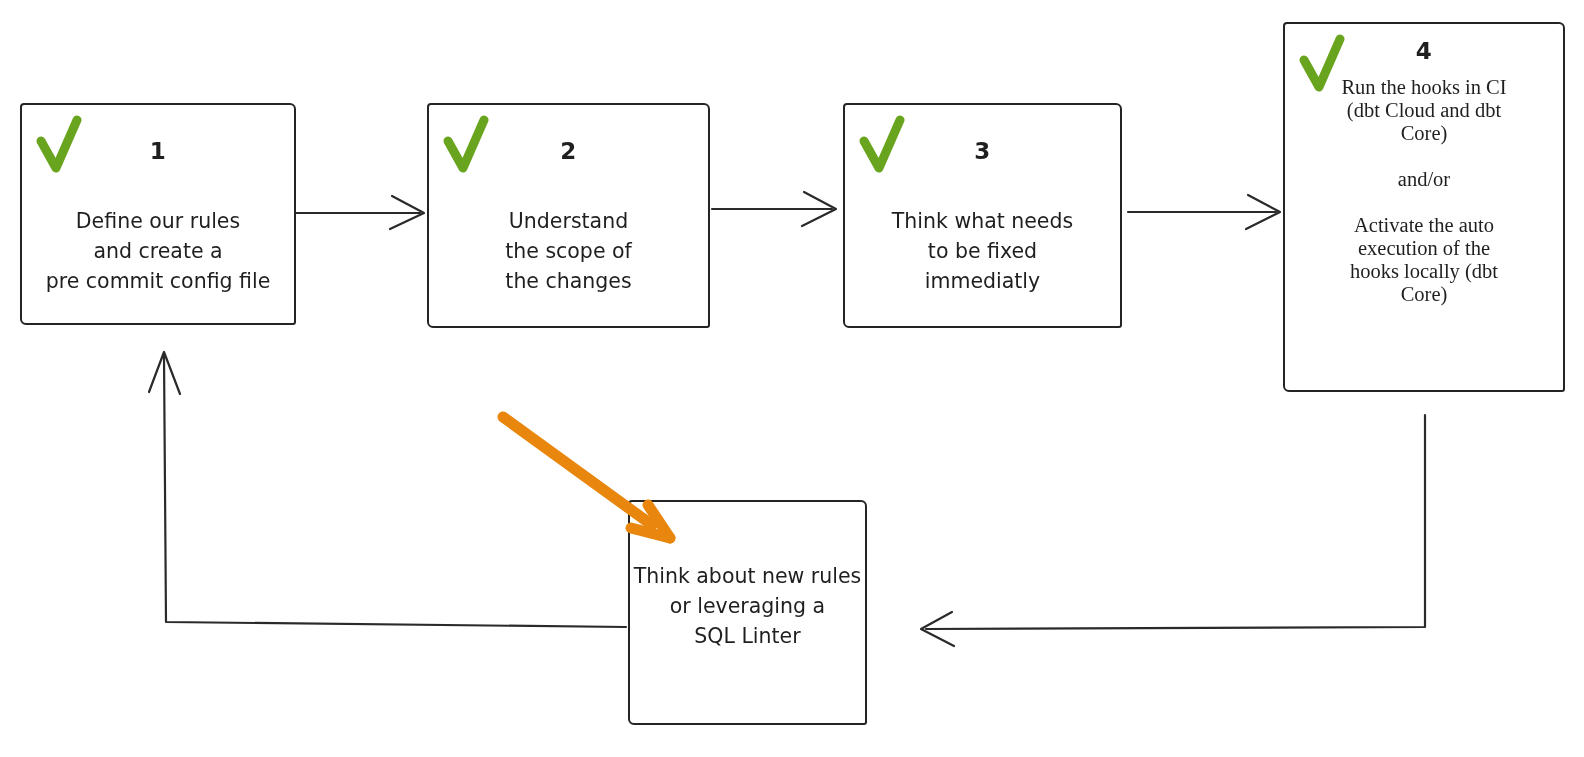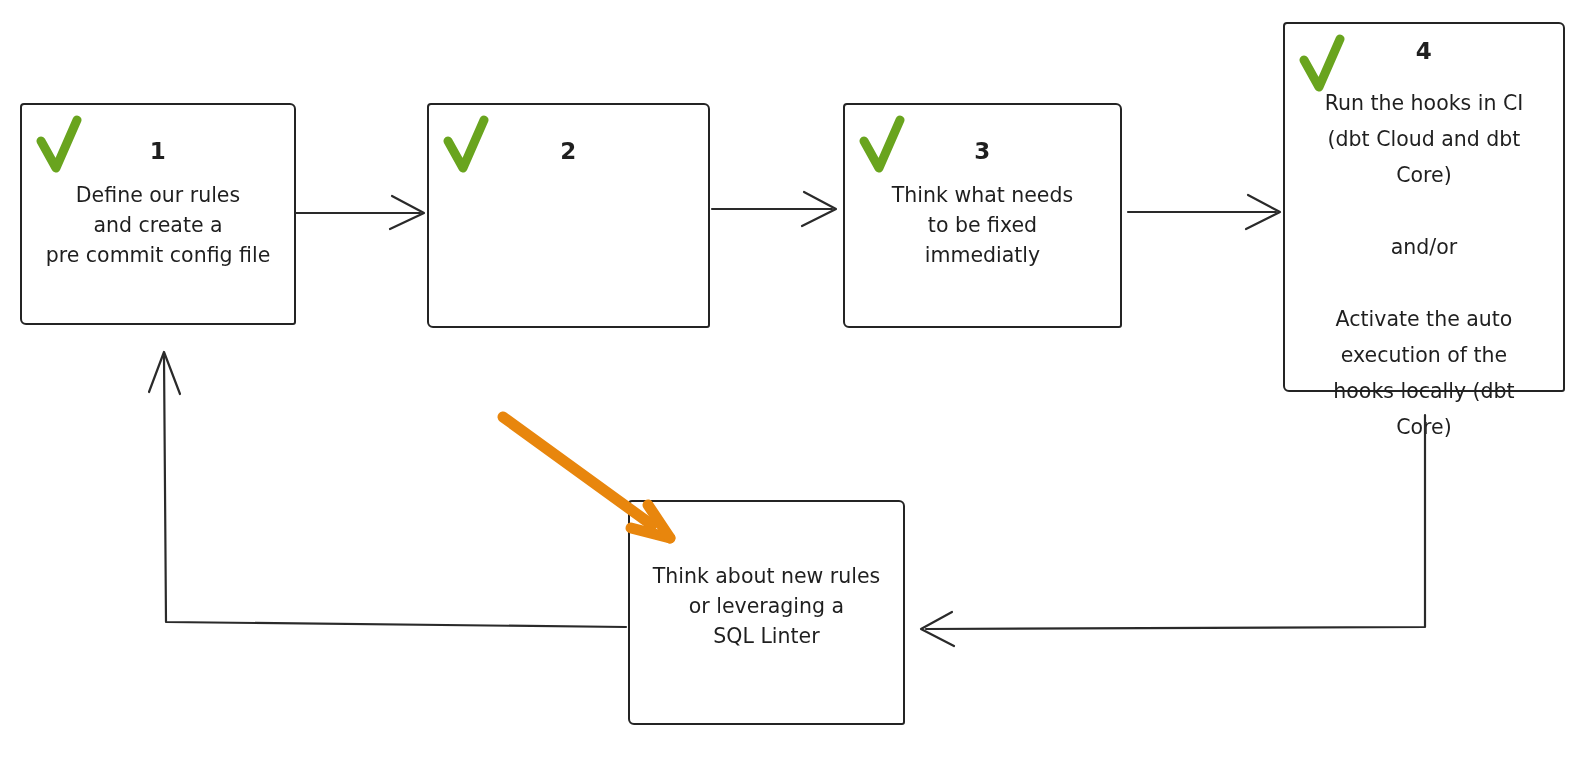--- a/index.html
+++ b/index.html
@@ -43,27 +43,27 @@
     white-space: pre-line;
     text-align: center;
     font-size: 20.5px;
     line-height: 30px;
     font-weight: 500;
   }
   .box-1 { left: 20px;   top: 103px; width: 276px; height: 222px; }
   .box-2 { left: 427px;  top: 103px; width: 283px; height: 225px; }
   .box-3 { left: 843px;  top: 103px; width: 279px; height: 225px; }
   .box-4 { left: 1283px; top: 22px;  width: 282px; height: 370px; }
-  .box-feedback { left: 628px; top: 500px; width: 277px; height: 225px; justify-content: center; }
+  .box-feedback { left: 628px; top: 500px; width: 239px; height: 225px; justify-content: center; }
 
   .box-1 .num, .box-2 .num, .box-3 .num { margin-top: 33px; }
-  .box-1 .txt, .box-2 .txt, .box-3 .txt { margin-top: 16px; }
+  .box-1 .txt, .box-2 .txt, .box-3 .txt { margin-top: 42px; }
 
   .box-4 .num { margin-top: 14px; }
-  .box-4 .txt { margin-top: 21px; line-height: 36px; }
+  .box-4 .txt { margin-top: 12px; line-height: 23px; font-family: Liberation Serif, serif; }
 
   .box-feedback .txt { margin-bottom: 14px; }
 
   .overlay {
     position: absolute;
     left: 0;
     top: 0;
     width: 1584px;
     height: 757px;
     z-index: 2;
@@ -90,20 +90,23 @@
     <div class="txt">Define our rules
 and create a
 pre commit config file</div>
   </div>
 
   <div class="box box-2">
     <svg class="check" viewBox="0 0 46 64">
       <polyline points="5,28 20,55 41,7" stroke-width="9" fill="none" stroke-linecap="round" stroke-linejoin="round" stroke="#69A41E"></polyline>
     </svg>
     <div class="num">2</div>
+    <div class="txt">Understand
+the scope of
+the changes</div>
   </div>
 
   <div class="box box-3">
     <svg class="check" viewBox="0 0 46 64">
       <polyline points="5,28 20,55 41,7" stroke-width="9" fill="none" stroke-linecap="round" stroke-linejoin="round" stroke="#69A41E"></polyline>
     </svg>
     <div class="num">3</div>
     <div class="txt">Think what needs
 to be fixed
 immediatly</div>

